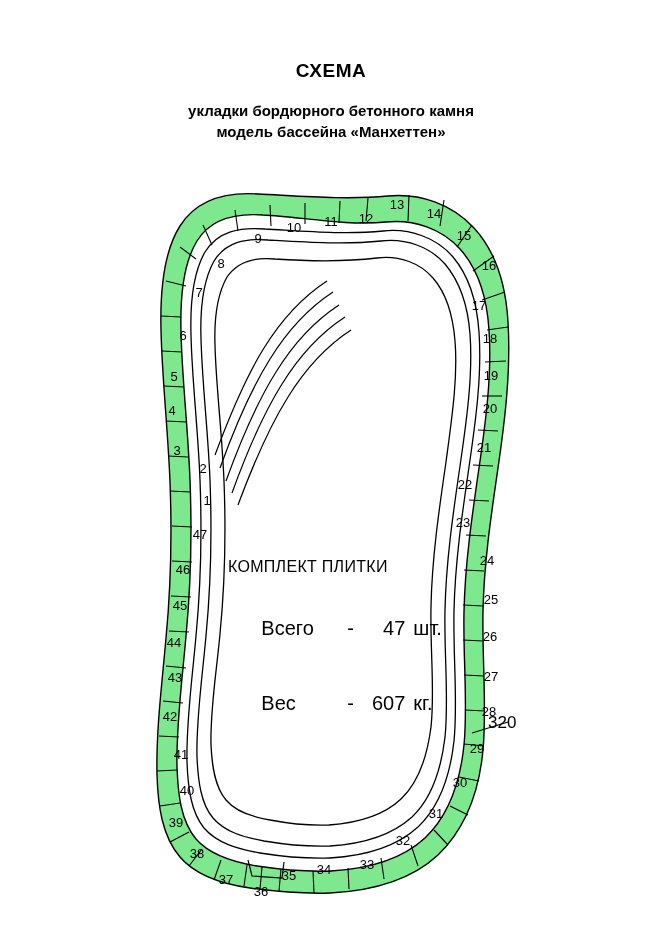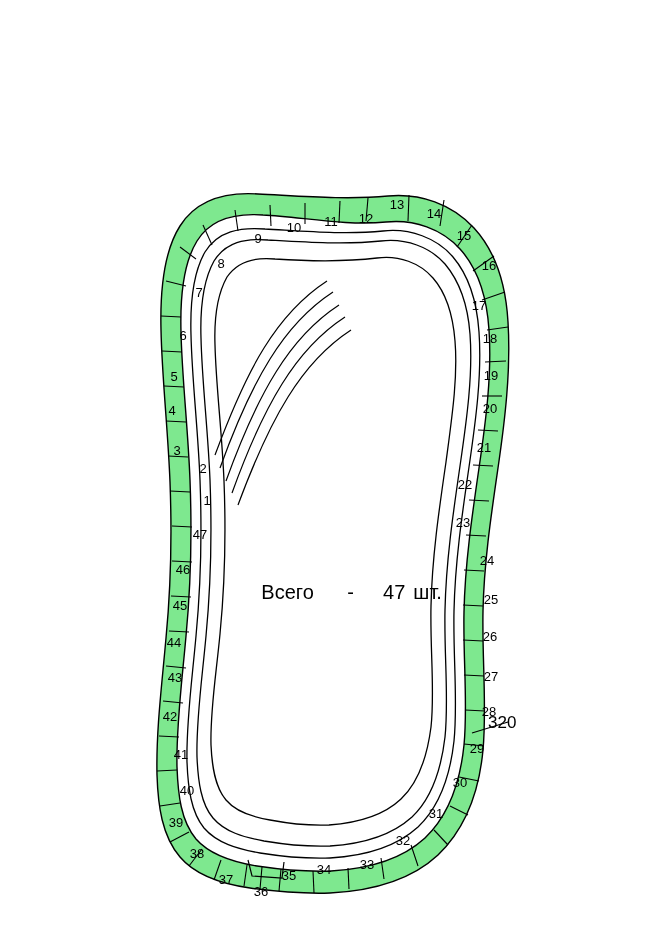--- a/index.html
+++ b/index.html
@@ -92,20 +92,25 @@
   }
   svg text {
     font-family: "Liberation Sans", sans-serif;
   }
 </style>
 </head>
 <body>
 
 <div id="page">
 
+  <div class="title-block">
+    <div class="title-main">СХЕМА</div>
+    <div class="title-sub1">укладки бордюрного бетонного камня</div>
+    <div class="title-sub2">модель бассейна «Манхеттен»</div>
+  </div>
 
   <svg id="diagram" viewBox="0 0 662 938">
 
     <g>
       <path d="M 388 196
                C 420 193 452 204 474 228
                C 497 253 506 287 508 322
                C 511 370 505 420 498 468
                C 491 516 484 563 483 611
                C 482 659 487 707 483 750
@@ -313,20 +318,24 @@
     <g>
       <line x1="472" y1="733" x2="508" y2="722" stroke="#000000" stroke-width="1.2"></line>
     </g>
 
     <g fill="none" stroke="#000000" stroke-width="1.2">
       <path d="M 248 860 L 252 876 L 282 878 L 284 862"></path>
     </g>
   </svg>
 
   <div class="legend-block">
+    <div class="legend-title">КОМПЛЕКТ ПЛИТКИ</div>
     <div class="legend-row">
       <span class="legend-label">Всего</span><span class="legend-dash">-</span><span class="legend-value">47</span><span class="legend-unit">шт.</span>
     </div>
+    <div class="legend-row">
+      <span class="legend-label">Вес</span><span class="legend-dash">-</span><span class="legend-value">607</span><span class="legend-unit">кг.</span>
+    </div>
   </div>
 
   <div class="dim-label">320</div>
 
 </div>
 
 </body></html>

